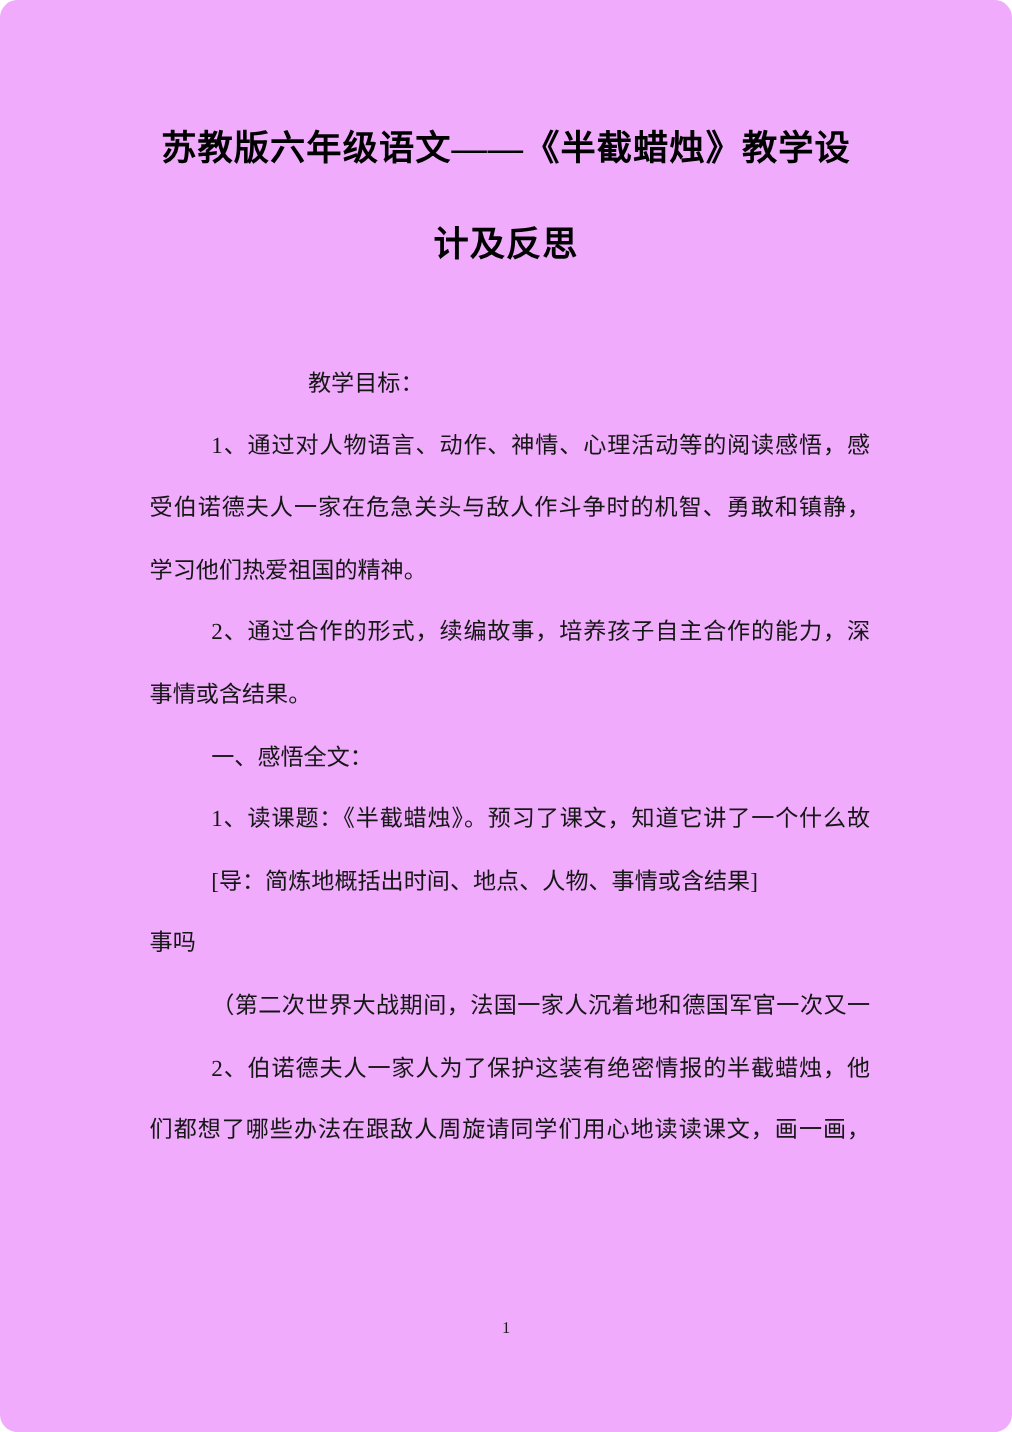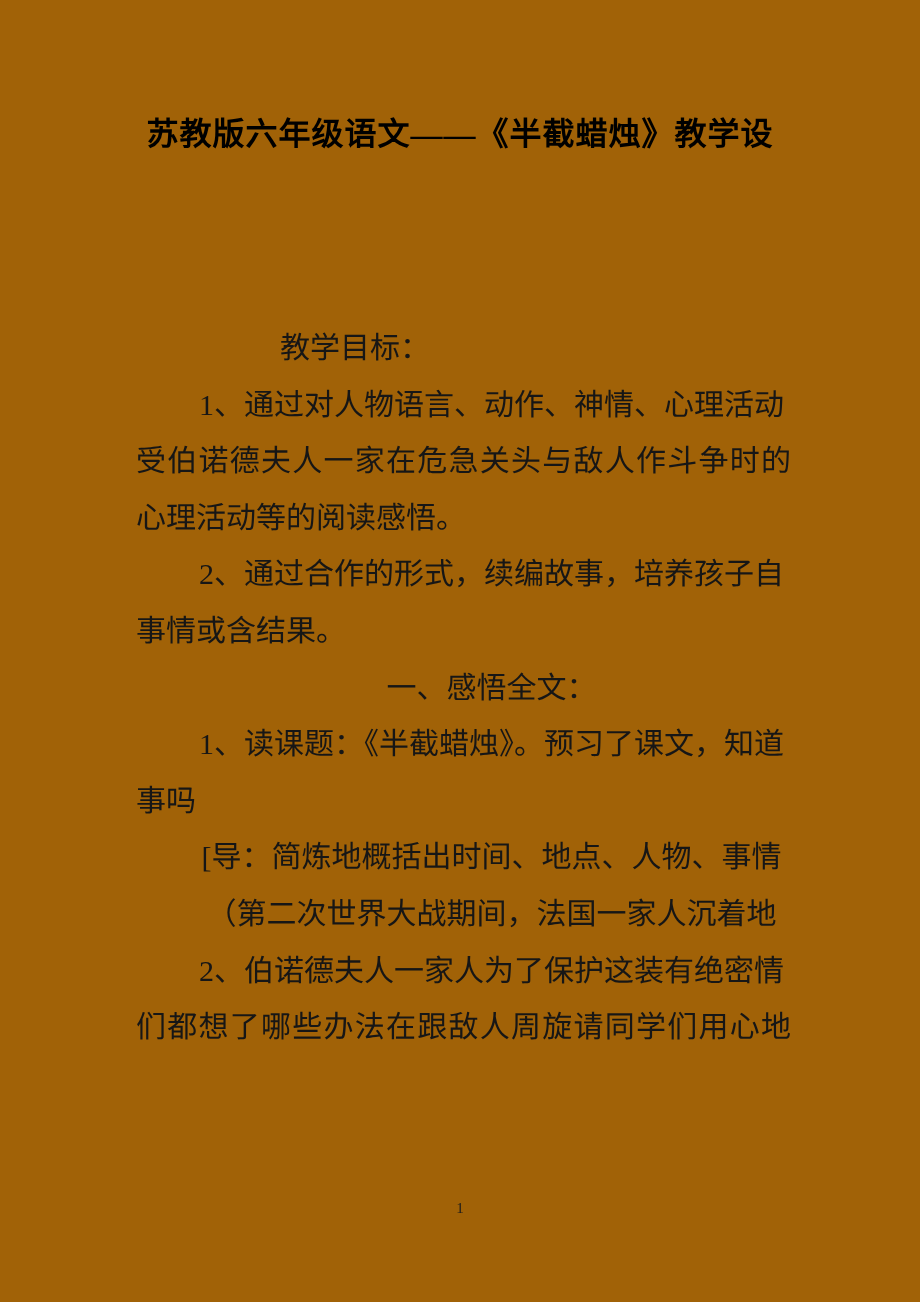--- a/index.html
+++ b/index.html
@@ -11,22 +11,23 @@
     body {
       width: 920px;
       height: 1302px;
       font-family: "Liberation Serif", "DejaVu Serif", serif;
       color: #1b1b1b;
     }
     .page {
       position: relative;
       width: 920px;
       height: 1302px;
-      background: #a16207;
+      background: #f0abfc;
       overflow: hidden;
+      border-radius: 16px;
     }
     .doc-title {
       position: absolute;
       top: 90px;
       left: 0;
       width: 920px;
       text-align: center;
       font-weight: 700;
       font-size: 32px;
       color: #000000;
@@ -35,68 +36,69 @@
     .t-line {
       height: 88px;
       line-height: 88px;
       white-space: nowrap;
     }
     .body-text {
       position: absolute;
       top: 320px;
       left: 136px;
       width: 655px;
-      font-size: 30px;
+      font-size: 21px;
       color: #161616;
     }
     .line {
       height: 56.6px;
       line-height: 56.6px;
       overflow: hidden;
     }
     
     .j {
       text-align: justify;
       text-align-last: justify;
       text-justify: inter-character;
     }
     
-    .ind { padding-left: 56px; text-align: center; }
+    .ind { padding-left: 56px; }
     
     .ind-lg { padding-left: 144px; }
     .footer {
       position: absolute;
       top: 1200px;
       left: 0;
       width: 920px;
       text-align: center;
       font-size: 15px;
       color: #1b1b1b;
     }
   </style>
 </head>
 <body>
 
 <div class="page">
 
   <div class="doc-title">
     <div class="t-line">苏教版六年级语文——《半截蜡烛》教学设</div>
+    <div class="t-line">计及反思</div>
   </div>
 
   <div class="body-text">
     <div class="line ind-lg">教学目标：</div>
     <div class="line ind j">1、通过对人物语言、动作、神情、心理活动等的阅读感悟，感</div>
     <div class="line j">受伯诺德夫人一家在危急关头与敌人作斗争时的机智、勇敢和镇静，</div>
-    <div class="line">心理活动等的阅读感悟。</div>
+    <div class="line">学习他们热爱祖国的精神。</div>
     <div class="line ind j">2、通过合作的形式，续编故事，培养孩子自主合作的能力，深</div>
     <div class="line">事情或含结果。</div>
     <div class="line ind">一、感悟全文：</div>
     <div class="line ind j">1、读课题：《半截蜡烛》。预习了课文，知道它讲了一个什么故</div>
+    <div class="line ind">[导：简炼地概括出时间、地点、人物、事情或含结果]</div>
     <div class="line">事吗</div>
-    <div class="line ind">[导：简炼地概括出时间、地点、人物、事情或含结果]</div>
     <div class="line ind j">（第二次世界大战期间，法国一家人沉着地和德国军官一次又一</div>
     <div class="line ind j">2、伯诺德夫人一家人为了保护这装有绝密情报的半截蜡烛，他</div>
     <div class="line j">们都想了哪些办法在跟敌人周旋请同学们用心地读读课文，画一画，</div>
   </div>
 
   <div class="footer">
     <span>1</span>
   </div>
 
 </div>

